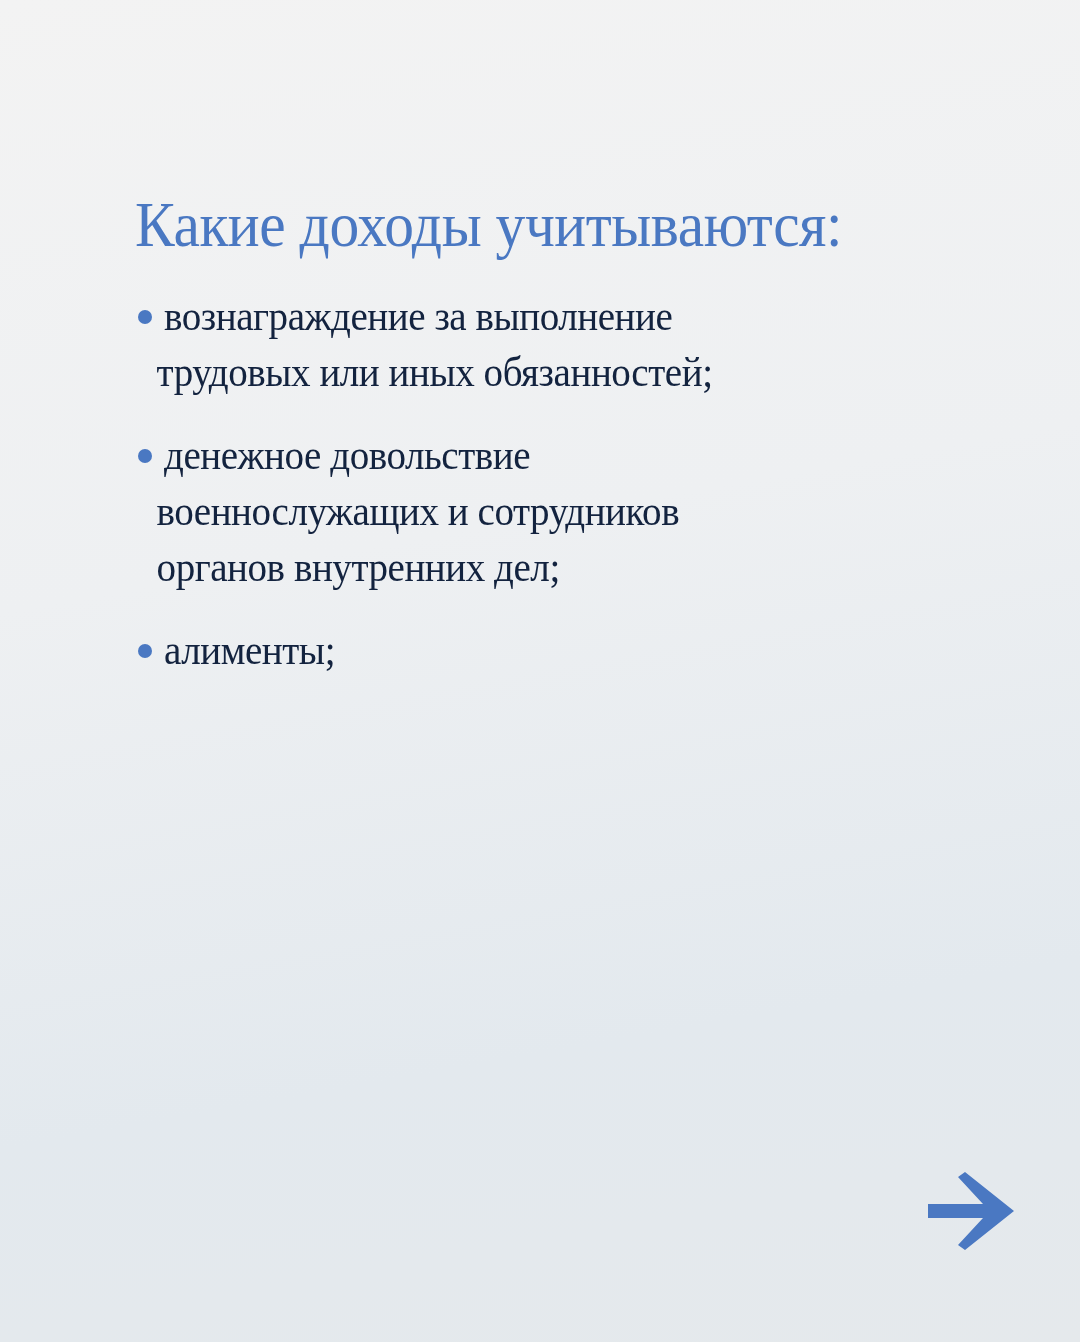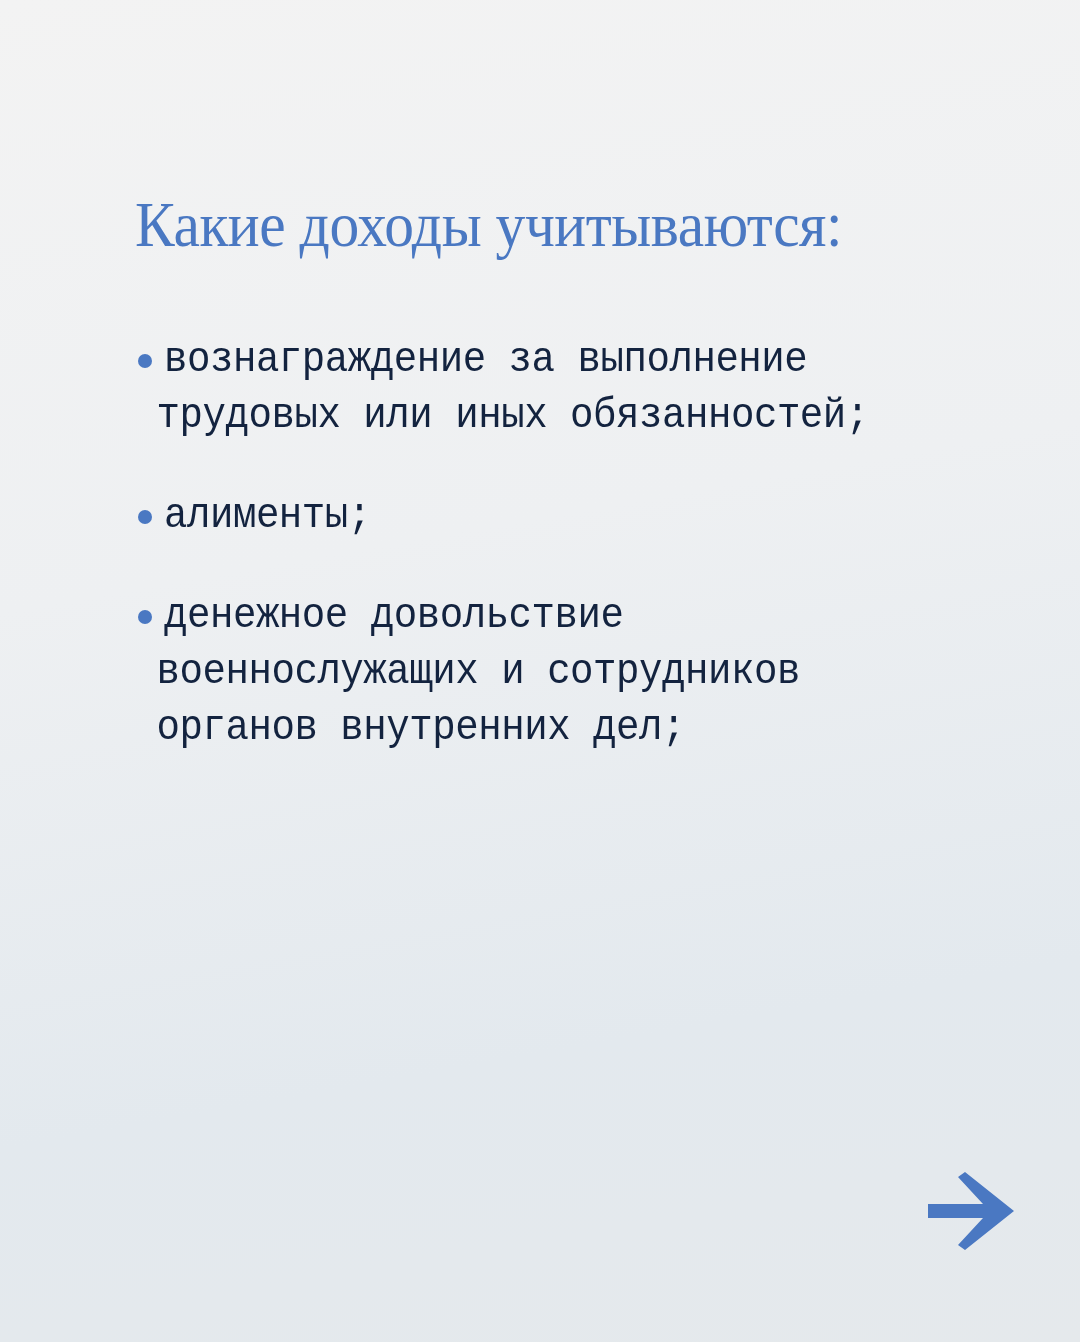--- a/index.html
+++ b/index.html
@@ -10,22 +10,22 @@
   }
   .title {
     position: absolute; left: 135px; top: 188px;
     font-family: "Liberation Serif", "DejaVu Serif", serif;
     font-size: 64px; color: #4a78c2; letter-spacing: -0.5px;
     white-space: nowrap;
     transform: scaleX(0.93); transform-origin: left top;
   }
   .list { position: absolute; left: 138px; top: 288px; margin: 0; padding: 0; list-style: none; }
   .item { position: relative; padding-left: 26px; margin-bottom: 27px;
-    font-family: Liberation Mono, monospace; font-size: 42px; line-height: 56px;
-    color: #13233f; white-space: nowrap; letter-spacing: -0.5px; margin-top: 44px; }
+    font-family: Liberation Serif, serif; font-size: 42px; line-height: 56px;
+    color: #13233f; white-space: nowrap; letter-spacing: -0.5px; }
   .item .txt { display: block; transform: scaleX(0.93); transform-origin: left top; }
   .bullet { position: absolute; left: 0; top: 22px; width: 14px; height: 14px;
     border-radius: 50%; background: #4a78c2; }
   .line { display: block; }
   .line.cont { padding-left: 0; margin-left: -8px; }
   .arrow { position: absolute; left: 928px; top: 1172px; width: 86px; height: 78px; }
 </style>
 </head>
 <body>
 
@@ -35,30 +35,30 @@
   <li class="item">
     <span class="bullet"></span>
     <span class="txt">
       <span class="line">вознаграждение за выполнение</span>
       <span class="line cont">трудовых или иных обязанностей;</span>
     </span>
   </li>
   <li class="item">
     <span class="bullet"></span>
     <span class="txt">
-        <span class="line">алименты;</span>
-      </span>
+      <span class="line">денежное довольствие</span>
+      <span class="line cont">военнослужащих и сотрудников</span>
+      <span class="line cont">органов внутренних дел;</span>
+    </span>
   </li>
   <li class="item">
     <span class="bullet"></span>
     <span class="txt">
-      <span class="line">денежное довольствие</span>
-      <span class="line cont">военнослужащих и сотрудников</span>
-      <span class="line cont">органов внутренних дел;</span>
-    </span>
+        <span class="line">алименты;</span>
+      </span>
   </li>
 </ul>
 
 <div class="arrow">
   <svg width="86" height="78" viewBox="0 0 86 78">
     <polygon points="0,32 55,32 30,5 37,0 86,39 37,78 30,73 55,46 0,46" fill="#4a78c2"></polygon>
   </svg>
 </div>
 
 </body></html>

